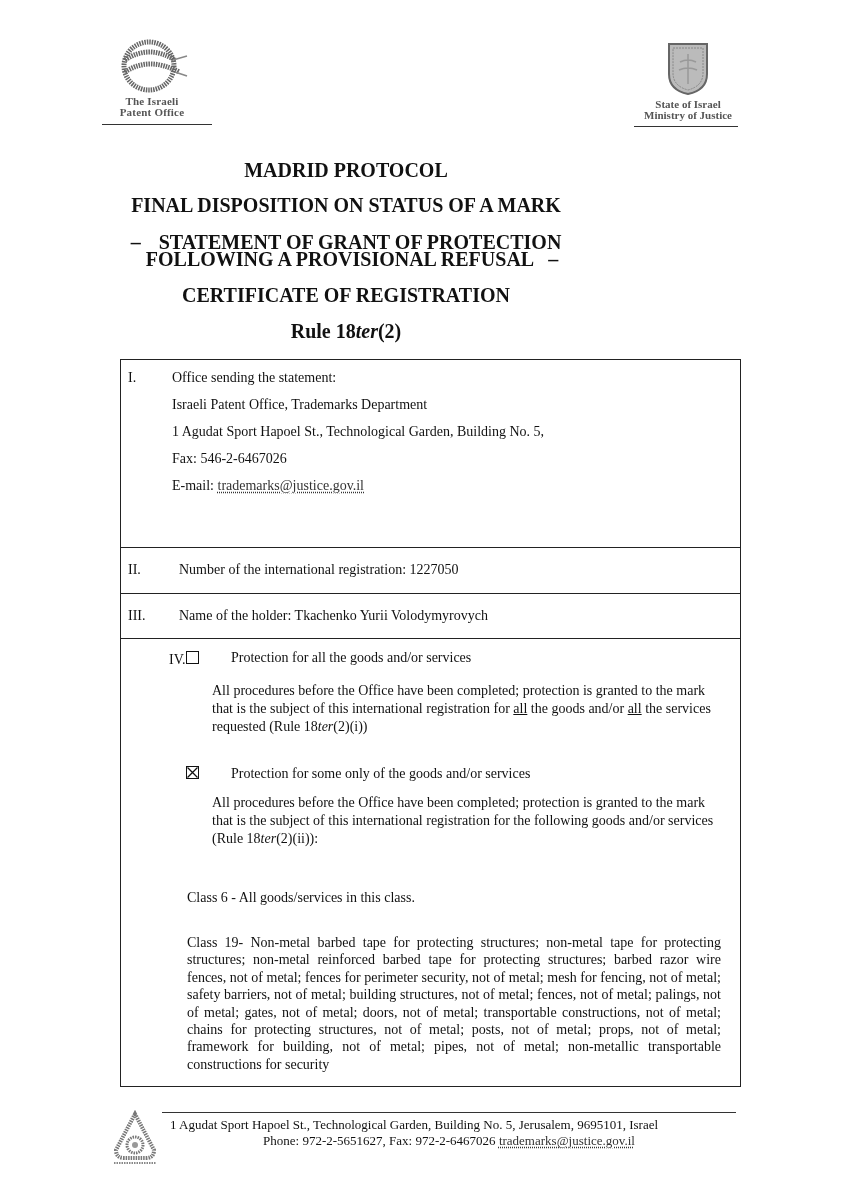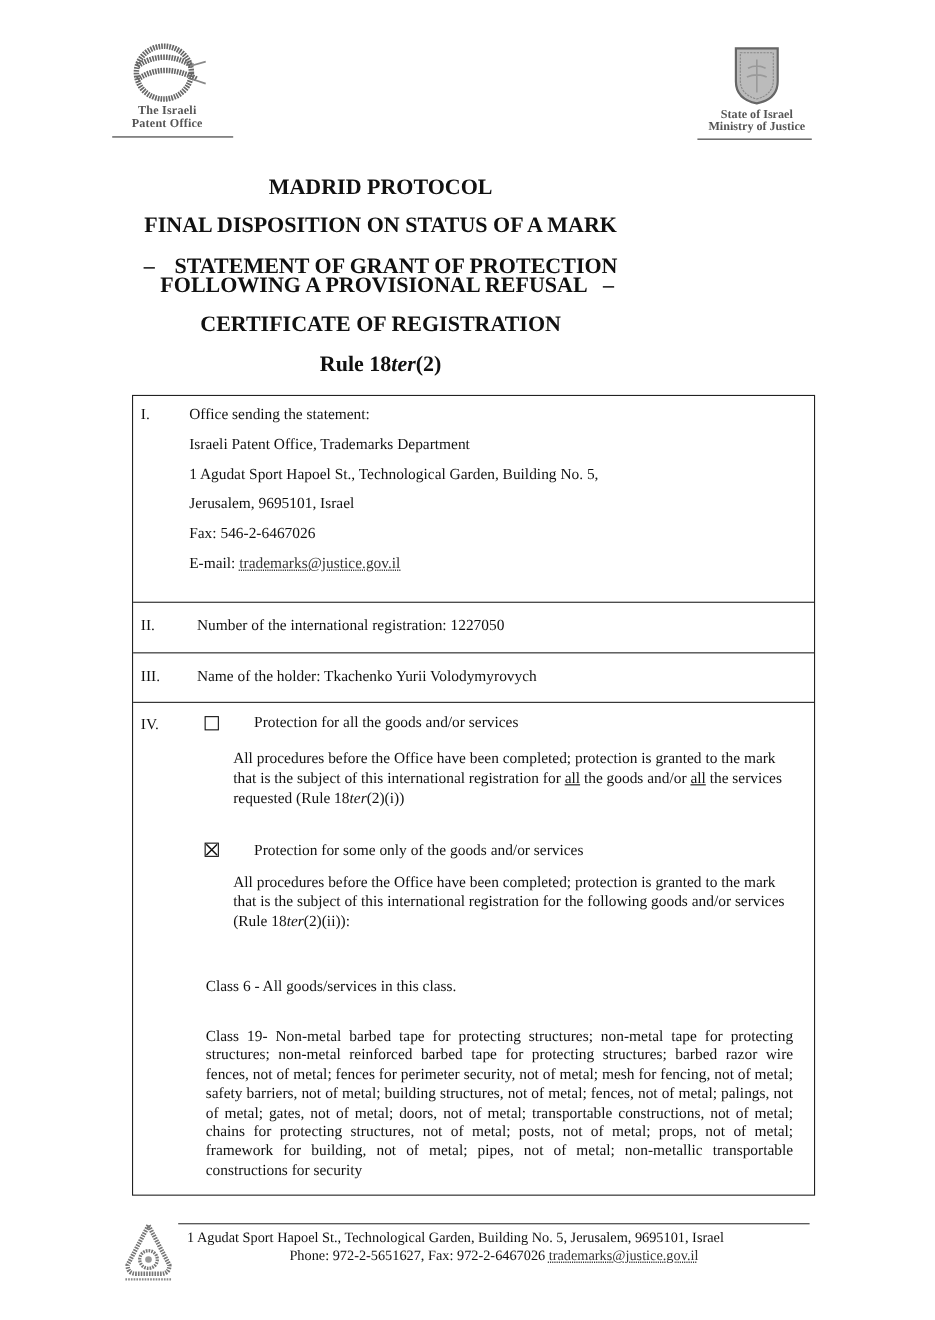--- a/index.html
+++ b/index.html
@@ -40,21 +40,21 @@
 
   .num { position: absolute; left: 7px; font-size: 14px; line-height: 17px; }
   .cell { position: absolute; left: 51px; right: 14px; font-size: 14px; line-height: 27px; }
   .r1 .num { top: 9px; }
   .r1 .cell { top: 4px; left: 51px; }
   .r2 .num, .r3 .num { top: 13px; }
   .r2 .cell, .r3 .cell { top: 8px; left: 58px; line-height: 27px; }
 
   .dotted { text-decoration: underline dotted; text-underline-offset: 2px; color: #333; }
 
-  .r4 .num { top: 12px; }
+  .r4 .num { top: 12px; margin-left: 41px; }
   .cb { position: absolute; width: 13px; height: 13px; border: 1.4px solid #111; box-sizing: border-box; }
   .cb svg { position: absolute; left: 0; top: 0; }
   .cb1 { left: 65px; top: 12px; }
   .cb2 { left: 65px; top: 127px; }
   .opt-label { position: absolute; left: 110px; font-size: 14px; line-height: 17px; }
   .ol1 { top: 10px; }
   .ol2 { top: 126px; }
   .para { position: absolute; left: 51px; right: 20px; font-size: 14px; line-height: 18px; margin-left: 40px; }
   .p1 { top: 43px; }
   .p2 { top: 155px; }
@@ -117,21 +117,20 @@
 </div>
 
 <div class="abs table">
 
   <div class="row r1">
     <div class="num">I.</div>
     <div class="cell">
       <div>Office sending the statement:</div>
       <div>Israeli Patent Office, Trademarks Department</div>
       <div>1 Agudat Sport Hapoel St., Technological Garden, Building No. 5,</div>
-      <div>Jerusalem, 9695101, Israel</div>
       <div>Fax: 546-2-6467026</div>
       <div>
         <span>E-mail: </span><span class="dotted">trademarks@justice.gov.il</span>
       </div>
     </div>
   </div>
 
   <div class="row r2">
     <div class="num">II.</div>
     <div class="cell">Number of the international registration:  1227050</div>

